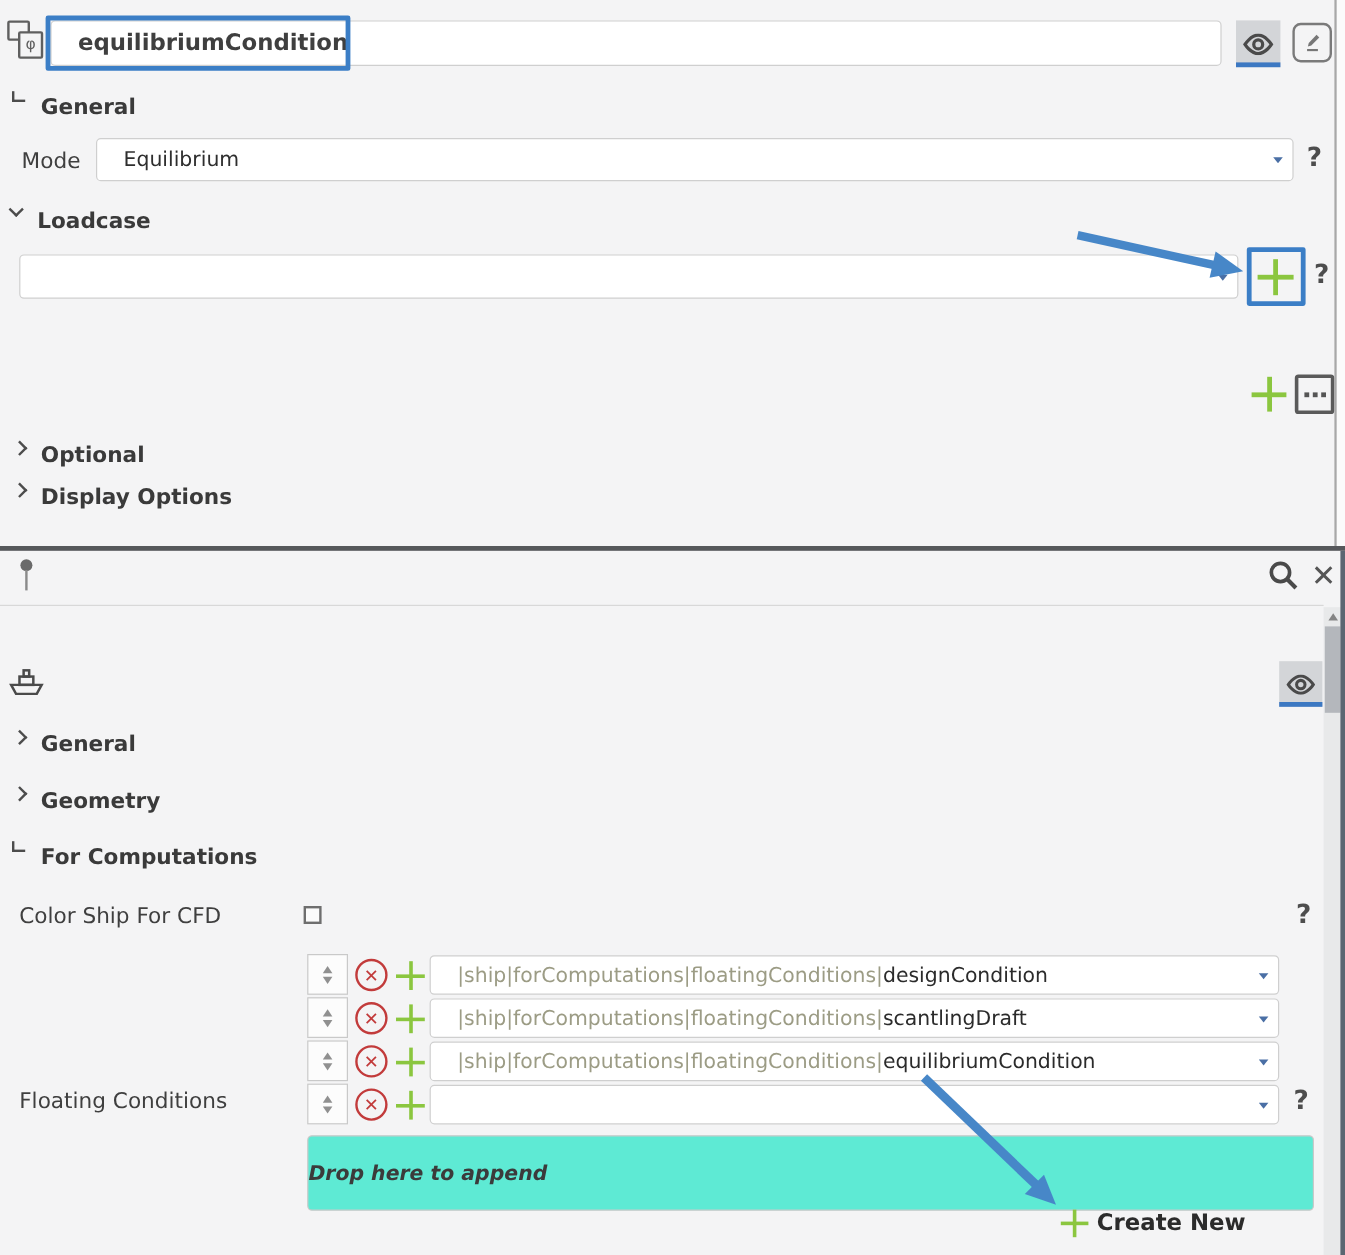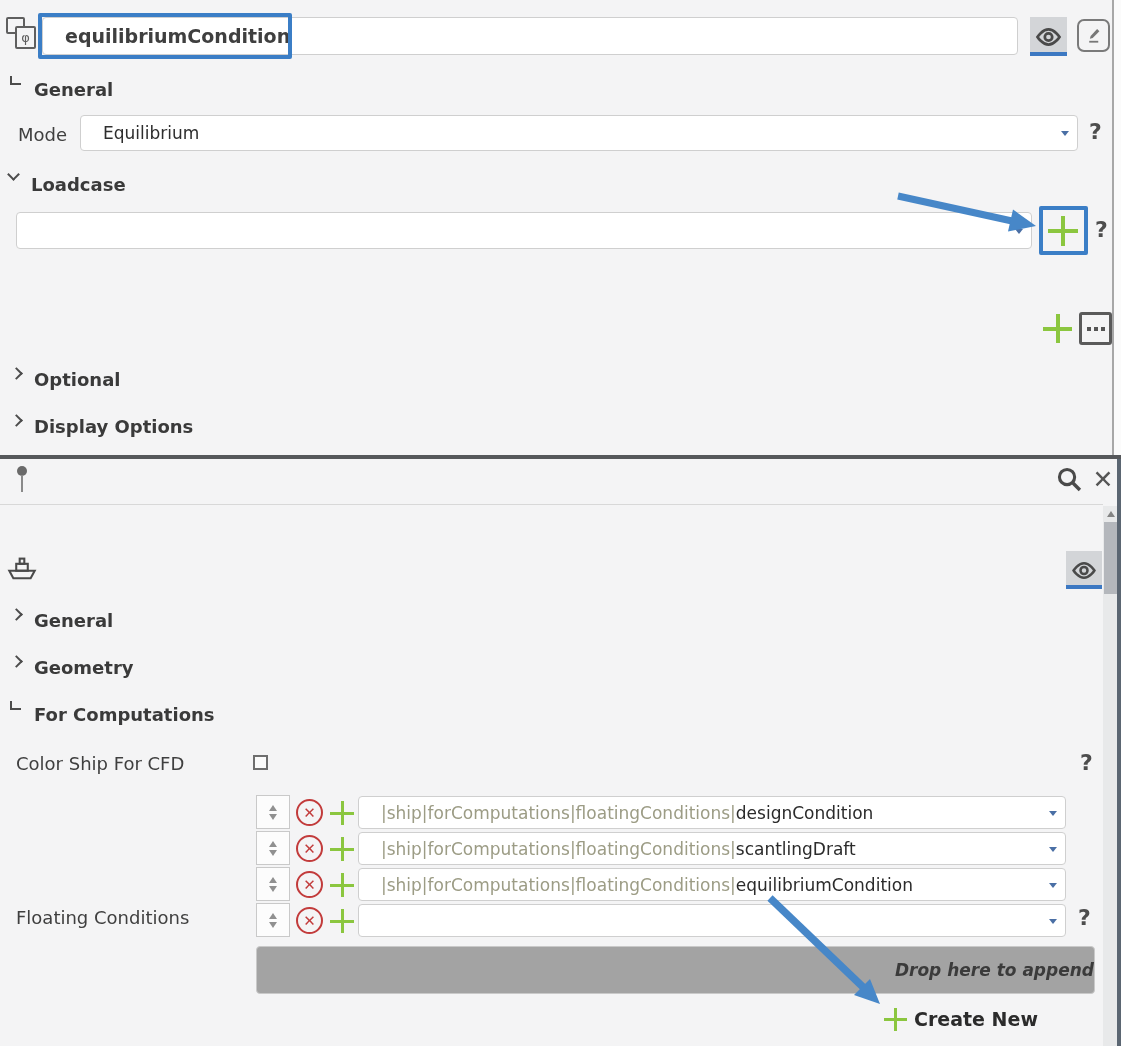--- a/index.html
+++ b/index.html
@@ -110,21 +110,21 @@
   <div class="iconbtn dots-btn" style="left:1079px; top:312px; width:33px; height:33px;">
     <span class="dot"></span>
       <span class="dot"></span>
       <span class="dot"></span>
   </div>
 
   <div class="hdr" style="left:10px; top:369px;">
     <span class="chev-r"></span>
     <span>Optional</span>
   </div>
-  <div class="hdr" style="left:10px; top:416px;">
+  <div class="hdr" style="left:10px; top:404px;">
     <span class="chev-r"></span>
     <span>Display Options</span>
   </div>
 
   <div class="abs" style="left:1112px; top:0; width:2px; height:456px; background:#a8a8a8;"></div>
   <div class="abs" style="left:1114px; top:0; width:7px; height:456px; background:#fbfbfb;"></div>
 
   <div class="abs" style="left:0; top:455px; width:1121px; height:4px; background:#56585b;"></div>
 
   <div class="abs" style="left:16px; top:466px; width:12px; height:28px;">
@@ -234,22 +234,22 @@
       <span>✕</span>
     </div>
   <span class="plus thin" style="left:330px; top:909px; width:24px; height:24px;"></span>
   <div class="input" style="left:358px; top:904px; width:708px; height:33px;">
     <span class="pathtxt"></span>
     <span class="valtxt"></span>
     <span class="dd-arrow"></span>
   </div>
   <div class="help" style="left:1078px; top:905px;">?</div>
 
-  <div class="abs" style="left:256px; top:946px; width:839px; height:48px; border:1px solid #c9c9c9; border-radius:4px; background:#a3a3a3;
-              display:flex; align-items:center; justify-content:flex-end; font-weight:bold; font-style:italic; font-size:17px; color:#3b3b3b;">
+  <div class="abs" style="left:256px; top:946px; width:839px; height:63px; border:1px solid #c9c9c9; border-radius:4px; background:#5eead4;
+              display:flex; align-items:center; justify-content:flex-start; font-weight:bold; font-style:italic; font-size:17px; color:#3b3b3b;">
     <span>Drop here to append</span>
   </div>
 
   <span class="plus thin" style="left:884px; top:1008px; width:23px; height:23px;"></span>
   <div class="abs" style="left:914px; top:1008px; font-weight:bold; font-size:19px; color:#2b2b2b; cursor:pointer;">Create New</div>
 
   <svg class="abs" style="left:0; top:0; pointer-events:none;" width="1121" height="1046">
     <line x1="898" y1="196" x2="1012" y2="221" stroke="#4787c8" stroke-width="7"></line>
     <polygon points="1036,226 1008,231.5 1013,209.5" fill="#4787c8"></polygon>
     <line x1="770" y1="898" x2="864" y2="988" stroke="#4787c8" stroke-width="7.5"></line>

